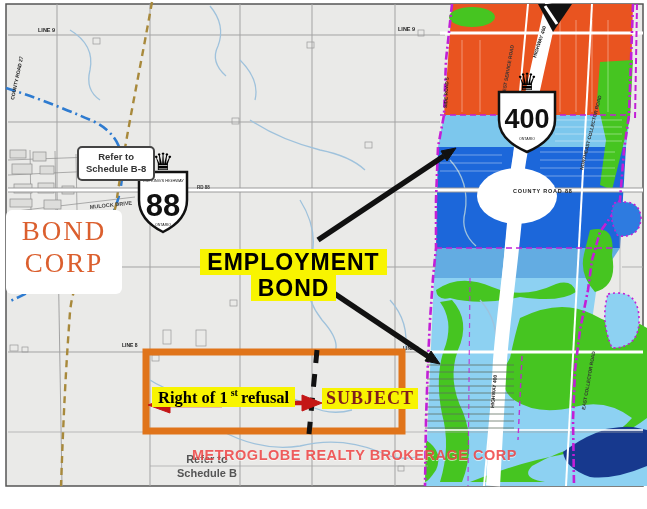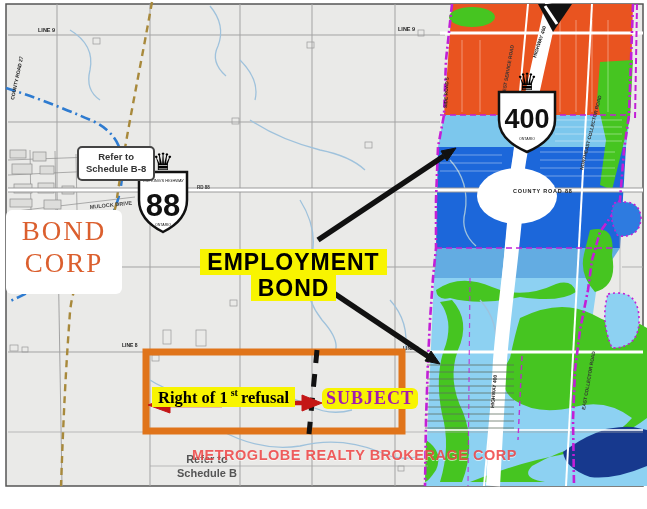--- a/index.html
+++ b/index.html
@@ -1,20 +1,20 @@
 <!DOCTYPE html>
 <html><head>
 <meta charset="utf-8">
 <style>
   html,body{margin:0;padding:0;background:#fff;}
   #stage{position:relative;width:647px;height:509px;background:#fff;overflow:hidden;
          font-family:"Liberation Sans",sans-serif;}
   #mapsvg{position:absolute;left:0;top:0;}
   .overlay{position:absolute;z-index:5;}
-  .hl{background:#F8F400;color:#a21caf;border-radius:6px;}
+  .hl{background:#F8F400;color:#7f1d1d;}
   .bond{color:#DB5F2E;font-family:Liberation Serif, serif;font-size:27px;
         letter-spacing:2px;line-height:1.2;text-align:center;}
   .bond-patch{background:#fff;border-radius:6px;}
   .employment{display:flex;flex-direction:column;align-items:center;width:205px;
         font-weight:bold;font-size:23px;letter-spacing:1px;line-height:1.05;}
   .employment span{background:#F8F400;padding:1px 7px;text-align:center;}
   .refusal{font-family:"Liberation Serif",serif;font-weight:bold;font-size:16.5px;
         line-height:1.12;}
   .refusal span{background:#F8F400;padding:0 3px;display:inline-block;}
   .refusal sup{font-size:10px;}

